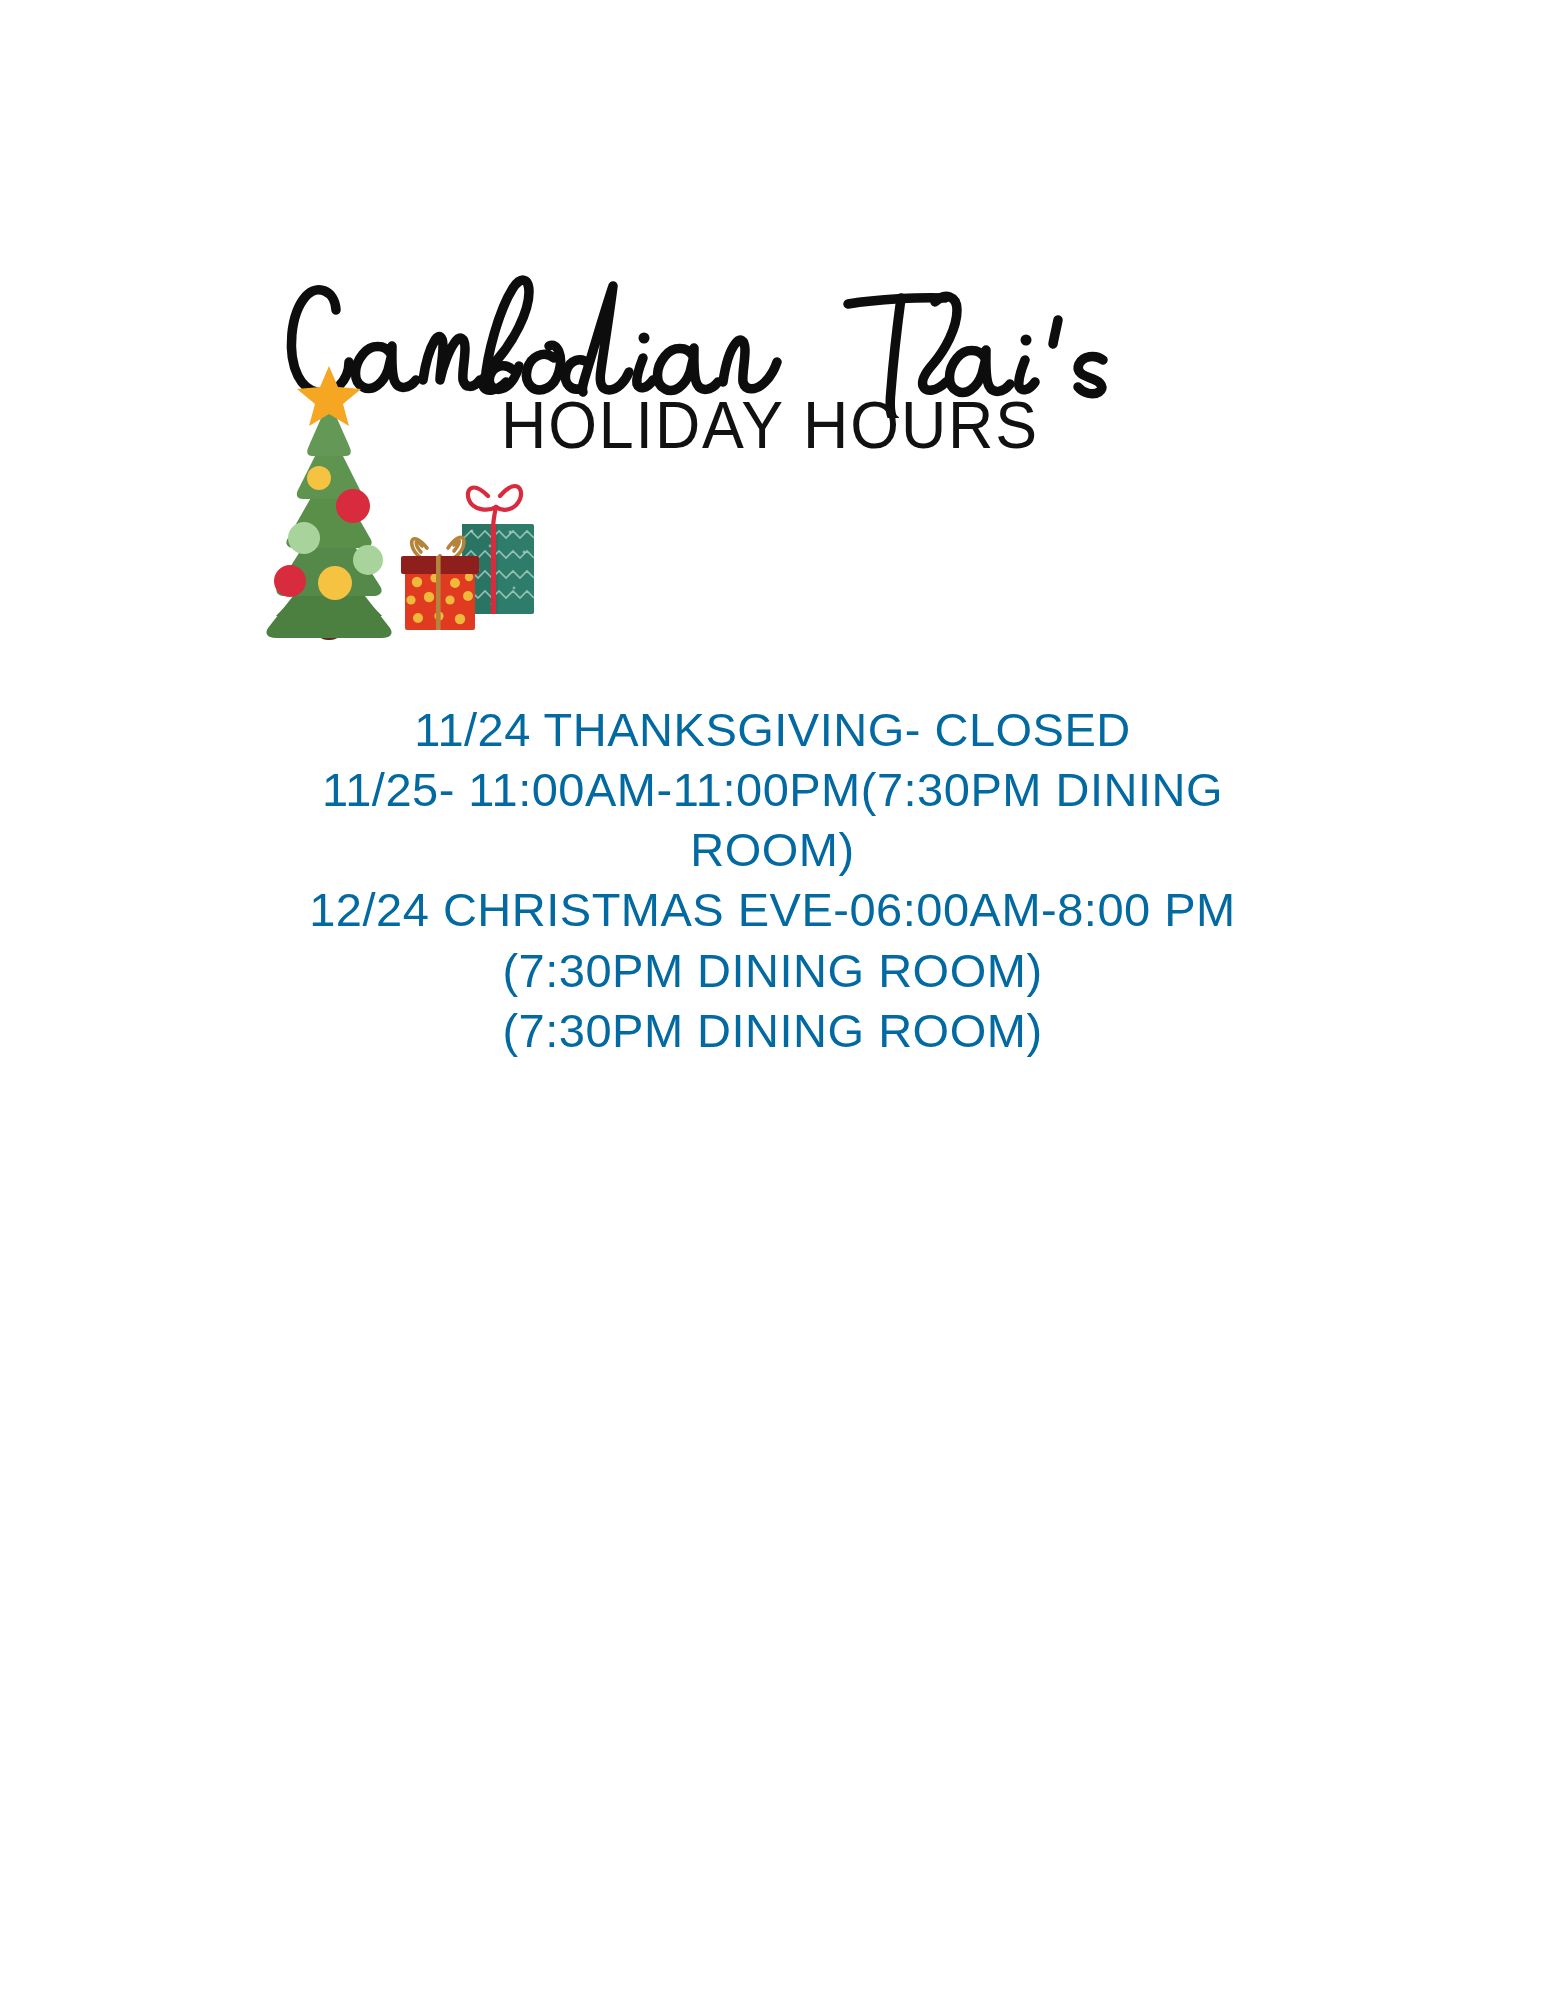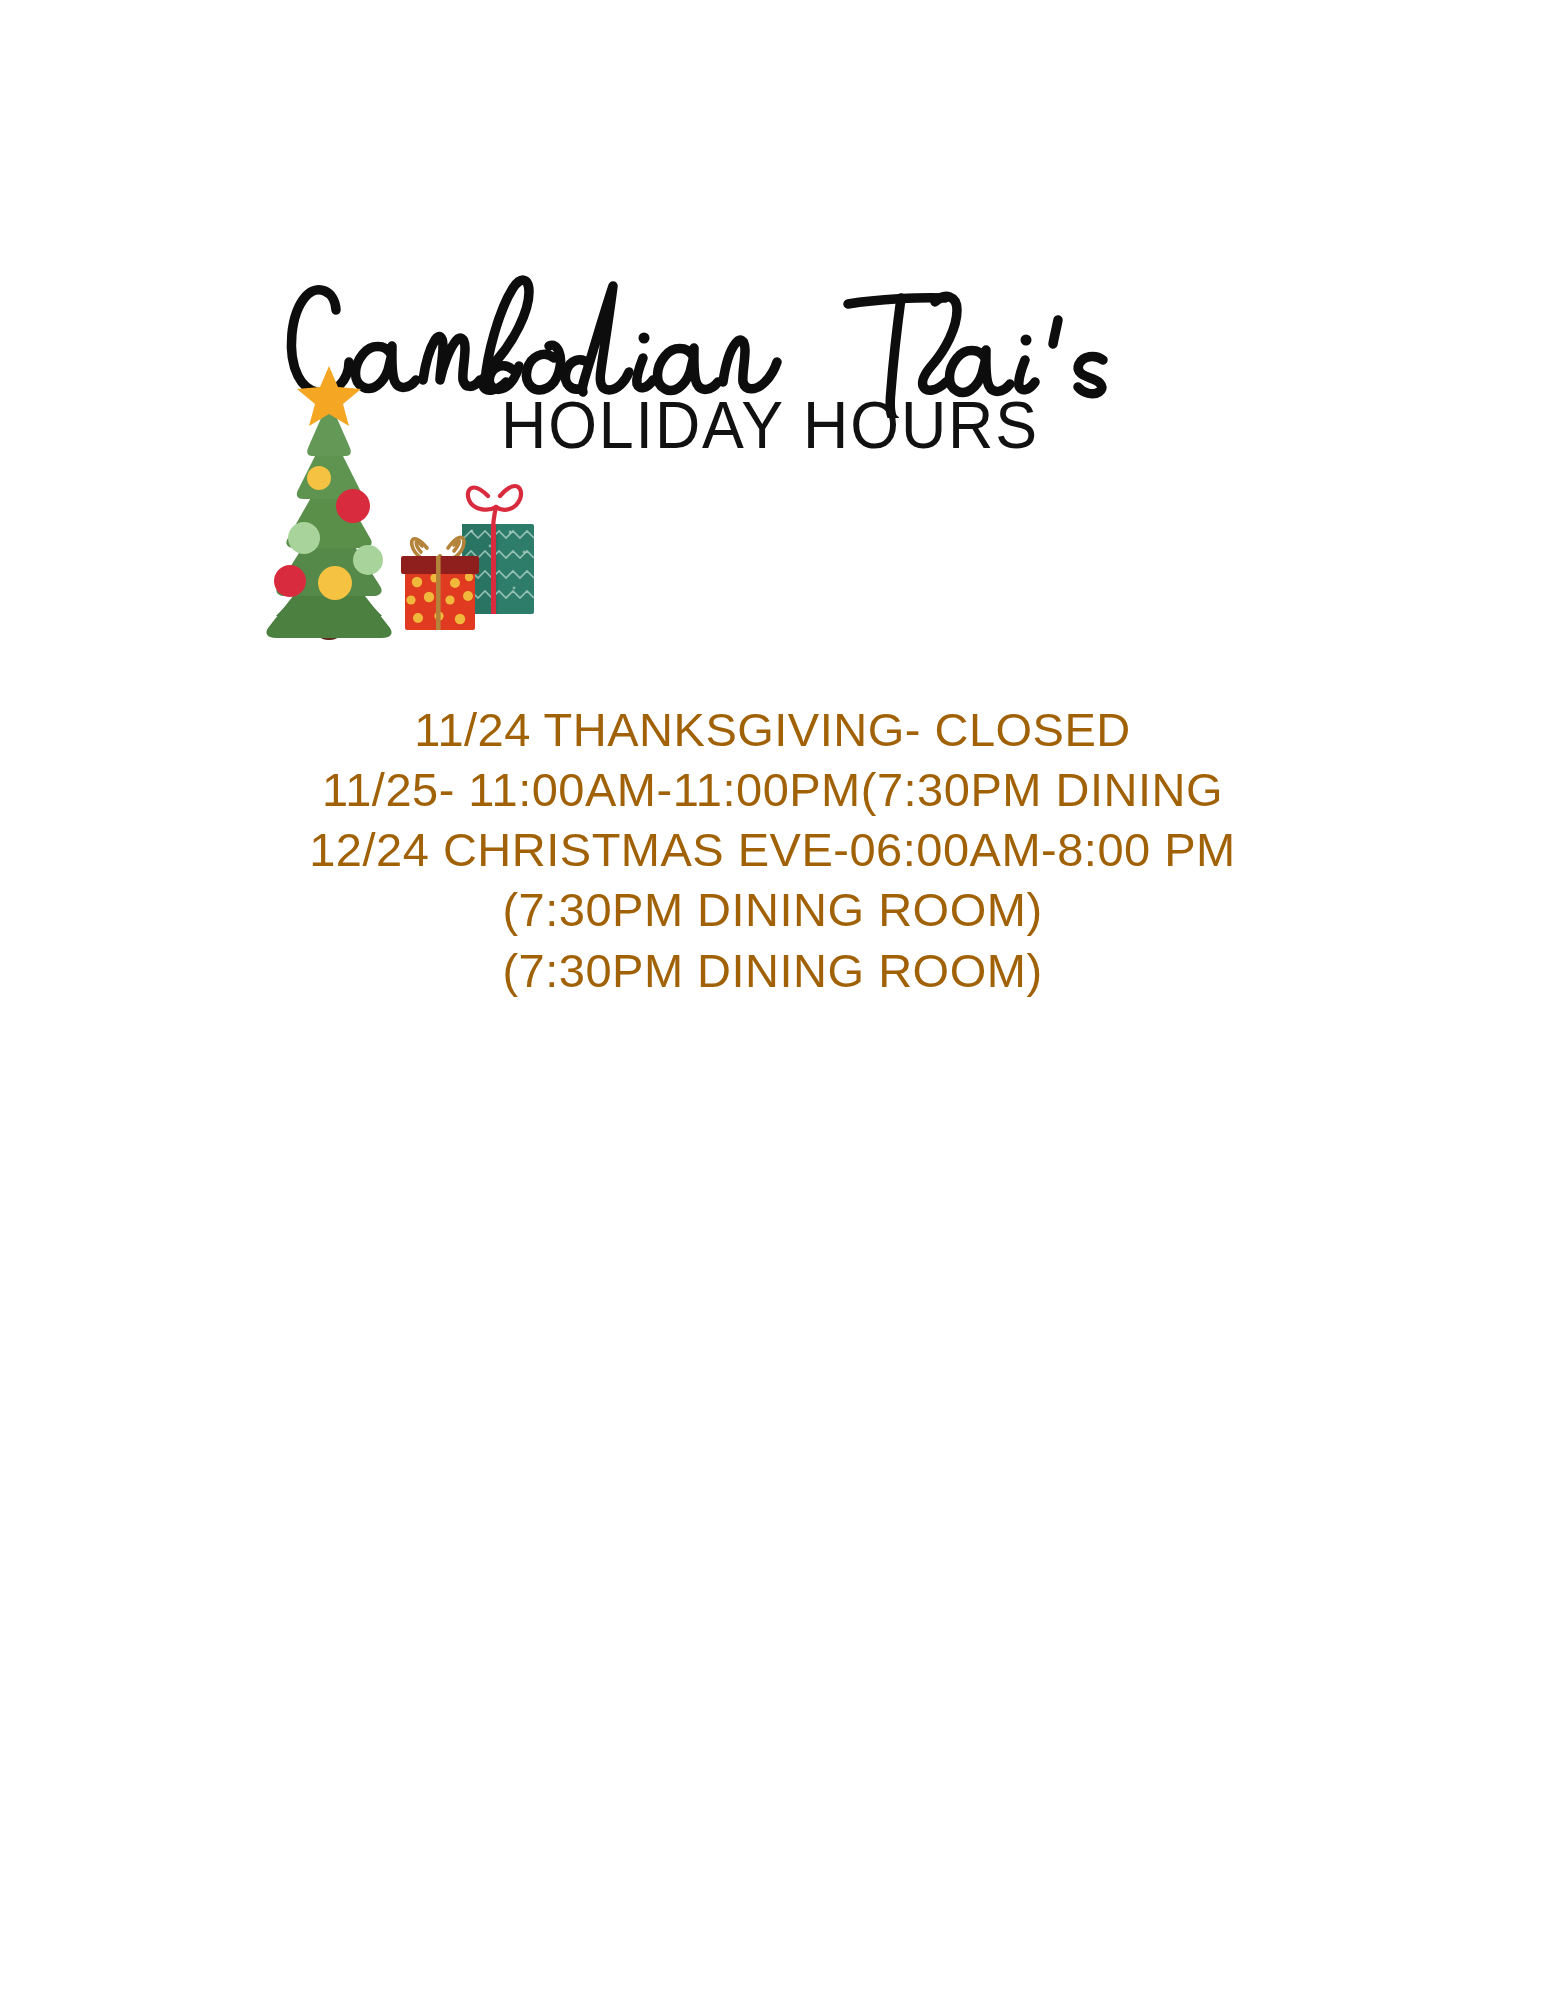--- a/index.html
+++ b/index.html
@@ -69,21 +69,21 @@
     position: absolute;
     left: 95px;
     top: 700px;
     width: 1355px;
     text-align: center;
   }
   .hours-line {
     font-family: "Liberation Sans", sans-serif;
     font-size: 47px;
     font-weight: 400;
-    color: #a16207;
+    color: #0369a1;
     letter-spacing: 0.5px;
     line-height: 1.28;
     white-space: nowrap;
   }
 </style>
 </head>
 <body>
 
 <div id="poster">
 
@@ -224,18 +224,19 @@
         <circle cx="113" cy="217" r="17" fill="#F6C242"></circle>
 
         <path d="M107 0 L116 21 L139 23 L121 38 L127 60 L107 48 L87 60 L93 38 L75 23 L98 21 Z" fill="#F5A623"></path>
       </g>
     </svg>
   </div>
 
   <div class="hours-block">
     <div class="hours-line">11/24 THANKSGIVING- CLOSED</div>
     <div class="hours-line">11/25- 11:00AM-11:00PM(7:30PM DINING</div>
+    <div class="hours-line">ROOM)</div>
     <div class="hours-line">12/24 CHRISTMAS EVE-06:00AM-8:00 PM</div>
     <div class="hours-line">(7:30PM DINING ROOM)</div>
     <div class="hours-line">(7:30PM DINING ROOM)</div>
   </div>
 
 </div>
 
 </body></html>

